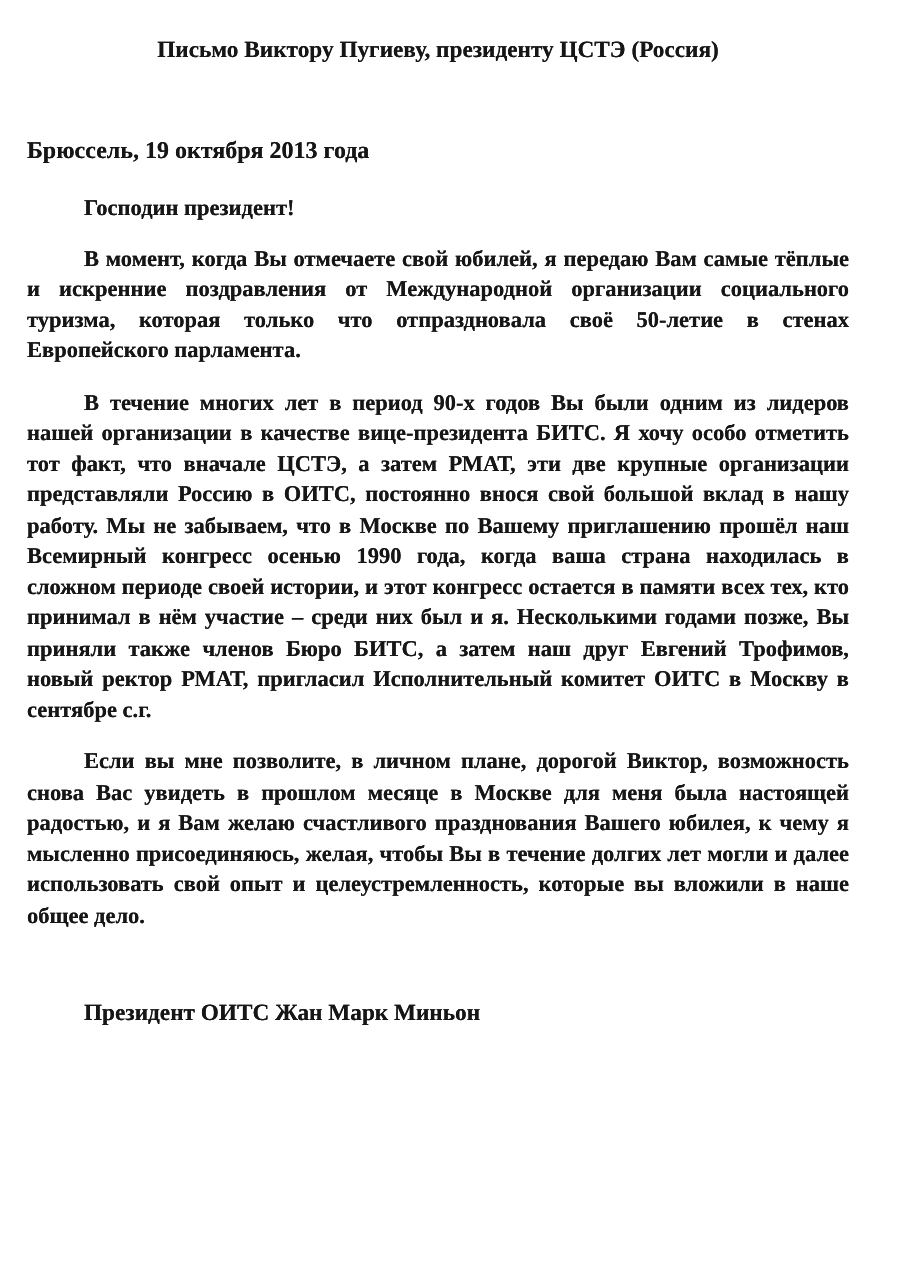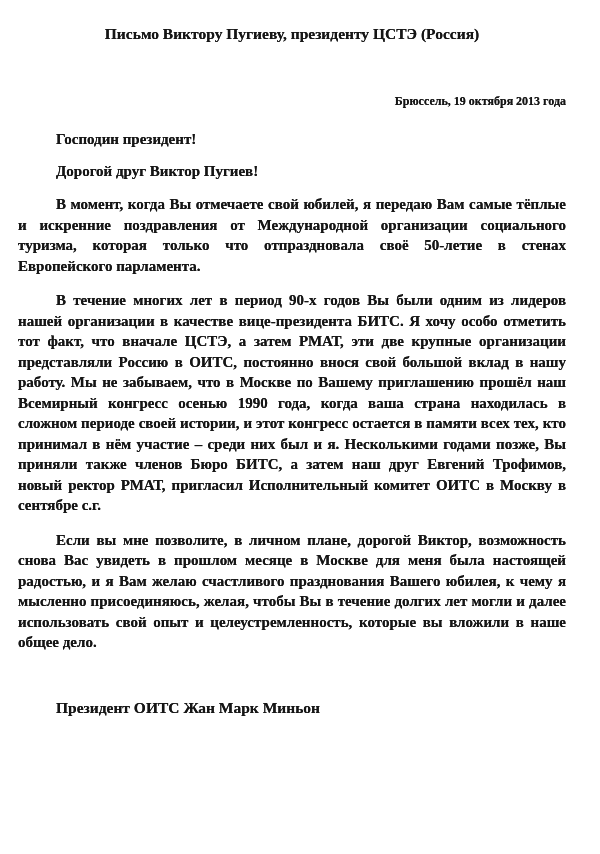--- a/index.html
+++ b/index.html
@@ -20,22 +20,22 @@
   }
   .title {
     margin: 0 34px 0 18px;
     padding-top: 24px;
     text-align: center;
     font-size: 15.5px;
     line-height: 20px;
   }
   .dateline {
     margin: 47px 34px 0 18px;
-    text-align: right;
-    font-size: 12px;
+    text-align: left;
+    font-size: 16px;
     line-height: 20px;
   }
   .salutation {
     margin: 0 34px 0 56px;
     font-size: 15px;
     line-height: 20.5px;
   }
   .salutation.first { margin-top: 18px; }
   .salutation.second { margin-top: 11px; }
   p.body-par {
@@ -66,21 +66,20 @@
 <body>
 
 <div class="page">
 
   <div class="title">Письмо Виктору Пугиеву, президенту ЦСТЭ (Россия)</div>
 
   <div class="dateline">Брюссель, 19 октября 2013 года</div>
 
   <div class="salutation first">Господин президент!</div>
 
-  <div class="salutation second">Дорогой друг Виктор Пугиев!</div>
 
   <p class="body-par first">В момент, когда Вы отмечаете свой юбилей, я передаю Вам самые тёплые и искренние поздравления от Международной организации социального туризма, которая только что отпраздновала своё 50-летие в стенах Европейского парламента.</p>
 
   <p class="body-par">В течение многих лет в период 90-х годов Вы были одним из лидеров нашей организации в качестве вице-президента БИТС. Я хочу особо отметить тот факт, что вначале ЦСТЭ, а затем РМАТ, эти две крупные организации представляли Россию в ОИТС, постоянно внося свой большой вклад в нашу работу. Мы не забываем, что в Москве по Вашему приглашению прошёл наш Всемирный конгресс осенью 1990 года, когда ваша страна находилась в сложном периоде своей истории,  и этот конгресс остается в памяти всех тех, кто принимал в нём участие – среди них был и я. Несколькими годами позже, Вы приняли также членов Бюро БИТС,  а затем наш друг Евгений Трофимов, новый ректор РМАТ, пригласил Исполнительный комитет ОИТС в Москву в сентябре с.г.</p>
 
 
   <p class="body-par">Если вы мне позволите, в личном плане, дорогой Виктор, возможность снова Вас увидеть в прошлом месяце в Москве для меня была настоящей радостью, и я Вам желаю счастливого празднования Вашего юбилея, к чему я мысленно присоединяюсь, желая, чтобы Вы в течение долгих лет могли и далее использовать свой опыт и целеустремленность, которые вы вложили в наше общее дело.</p>
 
 
   <div class="signature">Президент ОИТС Жан Марк Миньон</div>

